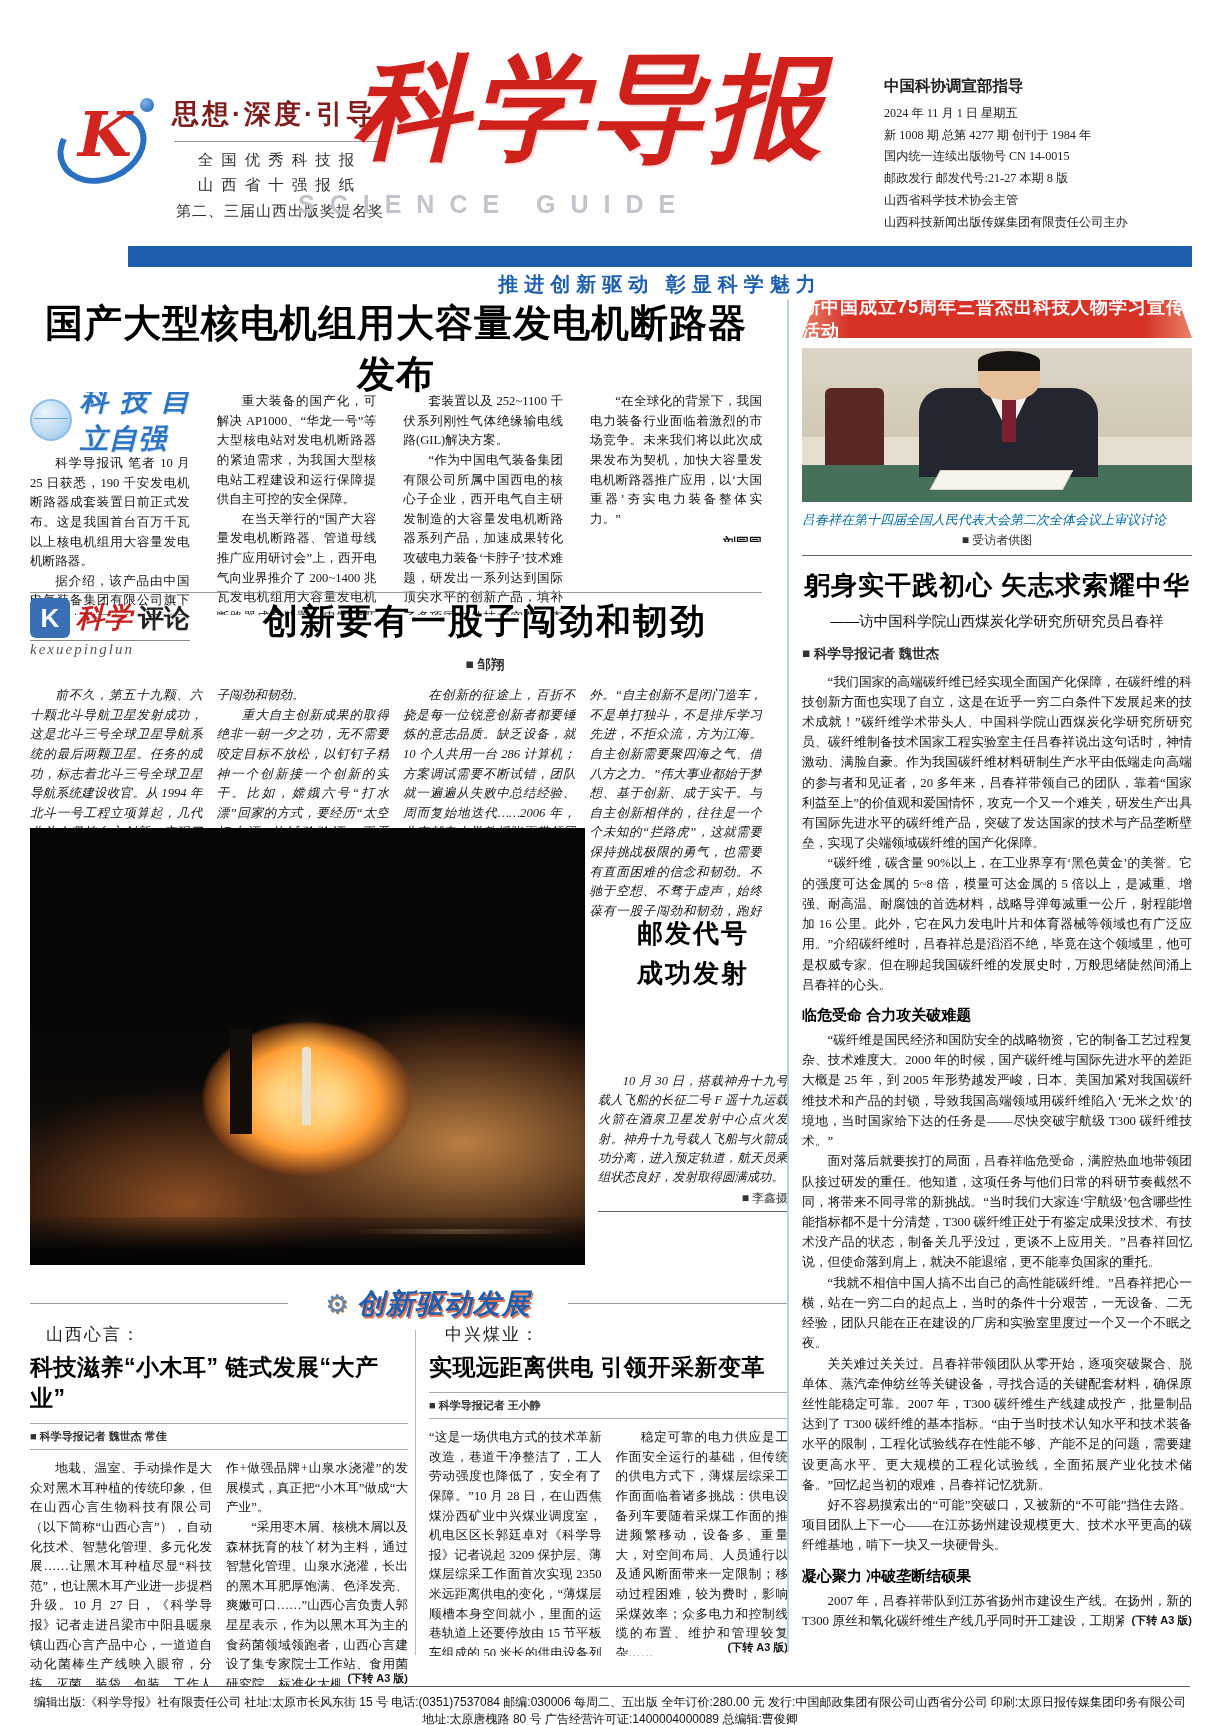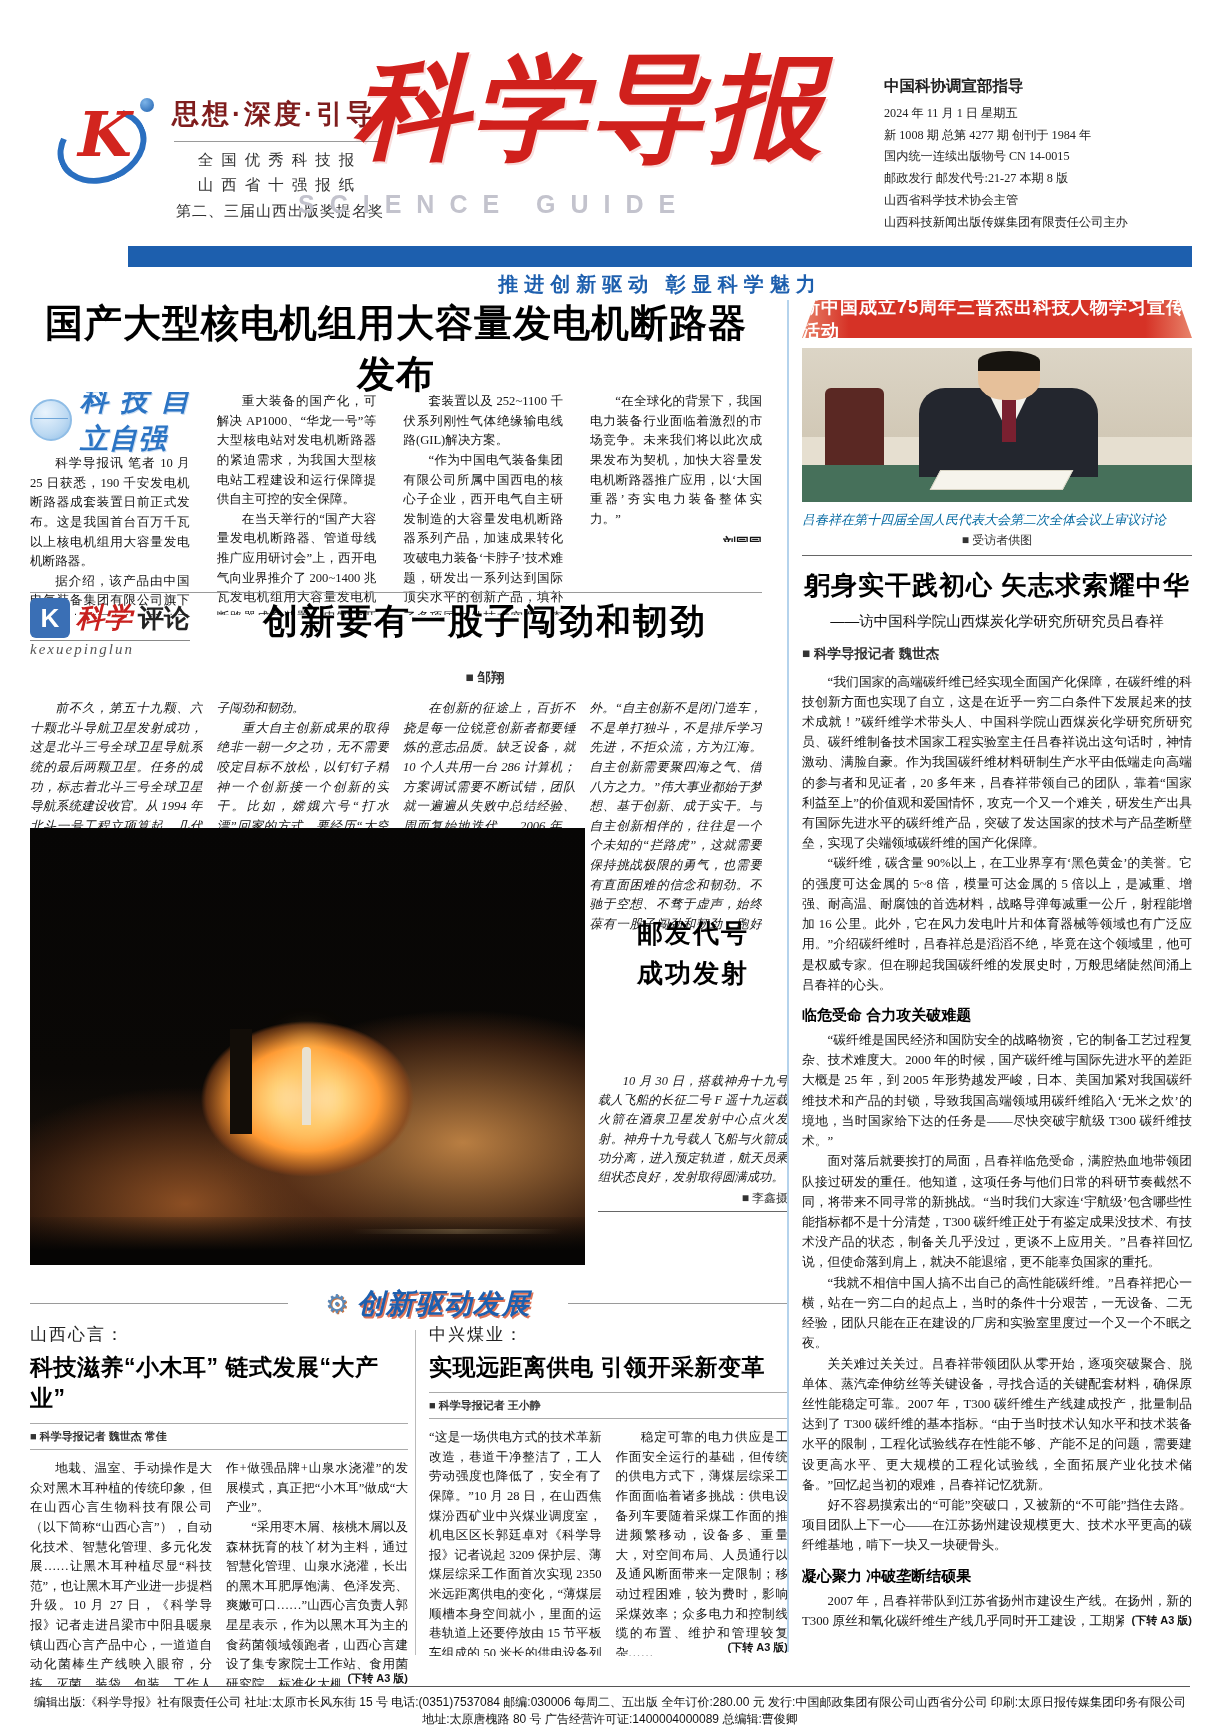--- a/index.html
+++ b/index.html
@@ -58,21 +58,21 @@
   .comm-logo { width:178px; flex:none; }
   .comm-logo-row { display:flex; align-items:center; gap:6px; }
   .comm-k { width:40px; height:40px; background:#3a6fb5; border-radius:6px; color:#fff;
             font:900 26px "Liberation Sans",sans-serif; display:flex; align-items:center; justify-content:center; }
   .comm-cn { font:italic 900 28px "DejaVu Serif",serif; color:#c8201e; }
   .comm-cn2 { font:bold 26px "Liberation Sans",sans-serif; color:#222; }
   .comm-py { margin-top:2px; border-top:1px solid #888; font:italic 15px "Liberation Serif",serif;
              color:#555; letter-spacing:2px; width:160px; }
   .comm-title-wrap { flex:1; text-align:center; }
   .comm-title { font-size:35px; font-weight:900; color:#000; letter-spacing:2px; }
-  .comm-byline { margin-top:24px; font-size:13.5px; font-weight:bold; color:#333; }
+  .comm-byline { margin-top:11px; font-size:13.5px; font-weight:bold; color:#333; }
   .comm-cols { margin-top:12px; display:flex; gap:14px; align-items:flex-start; }
   .comm-cols .ncol { height:148px; }
   .comm-cols .ncol.tall { height:237px; }
   .kai { font-style:italic; }
 
   
   .photo-rocket { left:30px; top:828px; width:555px; height:437px; background:
       radial-gradient(ellipse 130px 95px at 50% 62%, #fff8e2 0%, #ffd27a 28%, #ff9a33 55%, rgba(140,70,25,.6) 78%, rgba(0,0,0,0) 82%),
       radial-gradient(ellipse 320px 170px at 78% 72%, rgba(214,146,76,.85), rgba(95,52,26,.55) 60%, rgba(0,0,0,0) 78%),
       radial-gradient(ellipse 280px 150px at 28% 86%, rgba(170,95,42,.8), rgba(66,33,16,.55) 60%, rgba(0,0,0,0) 78%),
@@ -97,21 +97,21 @@
                font-style:normal; font-size:12px; color:#333; }
 
   
   .innov-logo { left:288px; top:1281px; width:280px; height:46px; background:#fff; display:flex;
                 align-items:center; justify-content:center; gap:8px; }
   .gear-icon { font-size:26px; color:#5a88b8; text-shadow:1px 1px 0 #c9743f; line-height:1; }
   .innov-text { font:italic 900 28px "Liberation Sans",sans-serif; color:#1d5fae; letter-spacing:1px;
                 text-shadow:1.5px 1.5px 0 rgba(216,92,58,.85); }
 
   .bstory { position:absolute; top:1323px; }
-  .bstory .kicker { font-size:17px; letter-spacing:2px; color:#222; }
+  .bstory .kicker { font-size:17px; letter-spacing:2px; color:#222;margin-left:16px; }
   .bstory .bhl { margin-top:6px; font-size:23px; font-weight:900; letter-spacing:.5px; color:#000; }
   .byline-box { margin-top:9px; border-top:1px solid #aaa; border-bottom:1px solid #aaa;
                 padding:5px 0; font-size:11px; font-weight:bold; color:#333; }
   .bcols { margin-top:9px; display:flex; gap:14px; }
   .bcols .ncol { height:228px; }
   .jump { position:absolute; right:0; bottom:0; background:#fff; padding-left:8px;
           font-weight:bold; font-family:"Liberation Sans",sans-serif; font-size:11px; text-indent:0; }
 
   .vrule-mid { left:415px; top:1330px; width:1px; height:325px; background:#bbb; }
 

